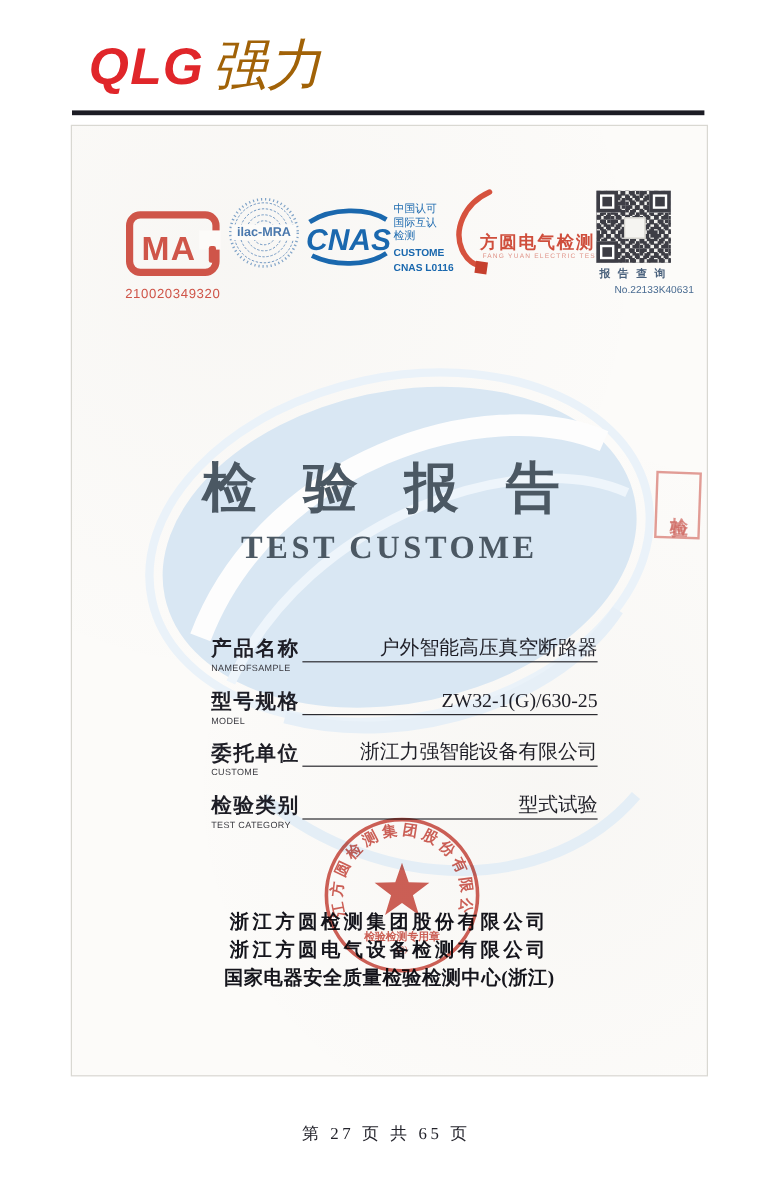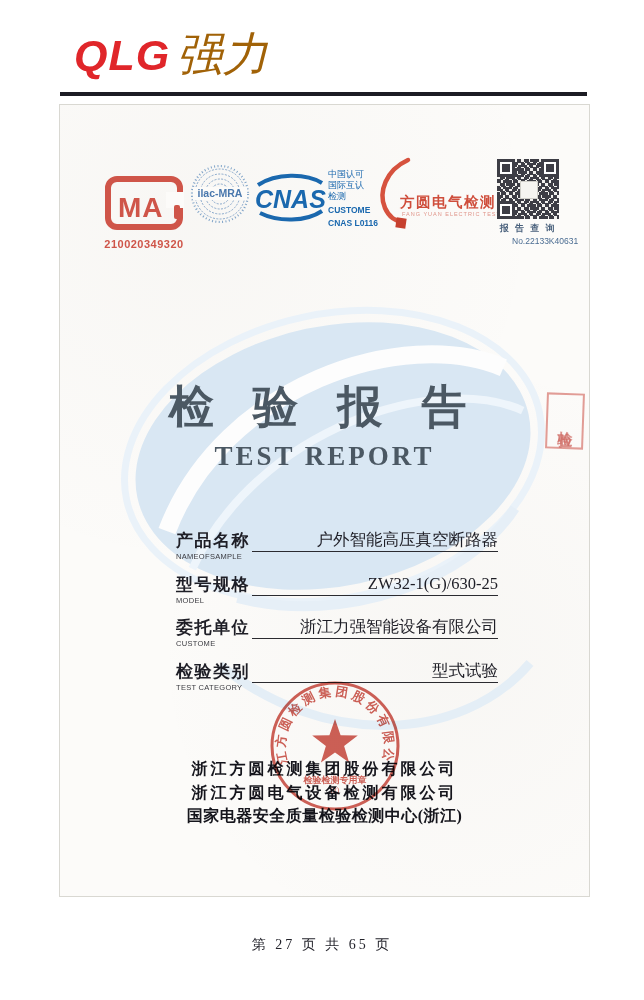--- a/index.html
+++ b/index.html
@@ -17,21 +17,21 @@
   
   .sheet{position:absolute;left:59px;top:104px;width:529px;height:791px;
          background:#fcfbf9;border:1px solid #d9d8d2;
          background-image:radial-gradient(circle at 25% 15%,rgba(120,110,90,.03),transparent 45%),
                           radial-gradient(circle at 75% 70%,rgba(120,110,90,.03),transparent 45%);}
   .wm{position:absolute;left:0;top:0;z-index:0;pointer-events:none;}
 
   
   .marks{position:absolute;left:0;top:0;width:100%;z-index:1;}
   .cma{position:absolute;left:44px;top:70px;width:80px;text-align:center;}
-  .cma-num{font-family:"Liberation Sans",sans-serif;font-weight:700;font-size:11px;
+  .cma-num{font-family:"Liberation Sans",sans-serif;font-weight:400;font-size:11px;
            color:#cf5549;letter-spacing:.5px;margin-top:1px;}
   .ilac{position:absolute;left:130px;top:57px;}
   .cnas{position:absolute;left:194px;top:66px;}
   .cnas-col{position:absolute;left:268px;top:64px;font-family:"Liberation Sans",sans-serif;
             color:#1a68ae;font-size:9px;line-height:11px;}
   .cnas-col .en{font-weight:700;font-size:8.5px;line-height:10px;margin-top:3px;}
   .fy{position:absolute;left:312px;top:50px;width:130px;}
   .fy-label{position:absolute;left:28px;top:38px;color:#cf4e3c;font-weight:700;
             font-size:14.5px;letter-spacing:1.5px;white-space:nowrap;}
   .fy-sub{position:absolute;left:30px;top:56px;color:#e0958a;font-size:5.5px;
@@ -161,21 +161,21 @@
         <div class="fp tr"></div>
         <div class="fp bl"></div>
         <div class="qr-center"></div>
       </div>
       <div class="qr-cap">报 告 查 询</div>
       <div class="qr-no">No.22133K40631</div>
     </div>
   </div>
 
   <div class="title-cn">检 验 报 告</div>
-  <div class="title-en">TEST REPORT</div>
+  <div class="title-en">TEST CUSTOME</div>
 
   <div class="form">
     <div class="frow">
       <span class="flabel">产品名称</span><span class="fline">户外智能高压真空断路器</span>
       <span class="fsub">NAMEOFSAMPLE</span>
     </div>
     <div class="frow">
       <span class="flabel">型号规格</span><span class="fline">ZW32-1(G)/630-25</span>
       <span class="fsub">MODEL</span>
     </div>

